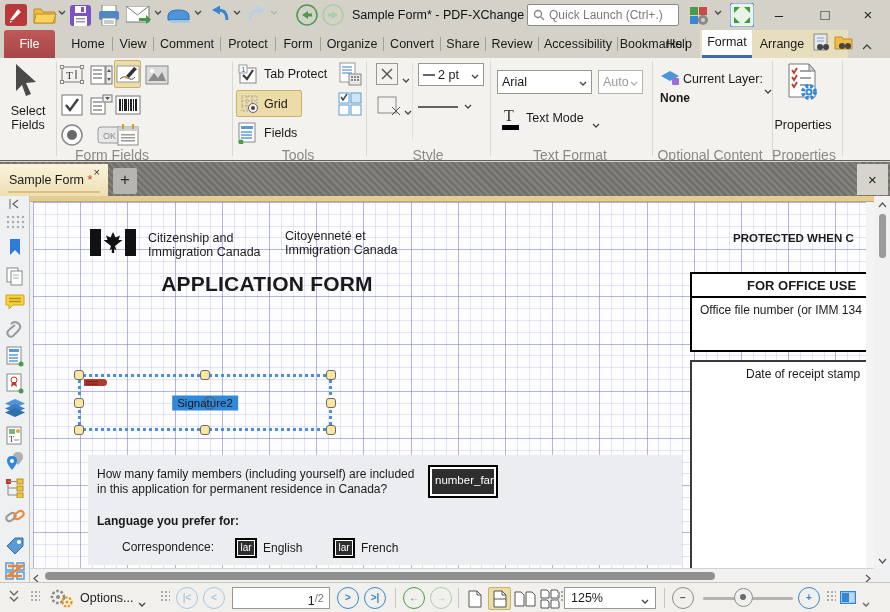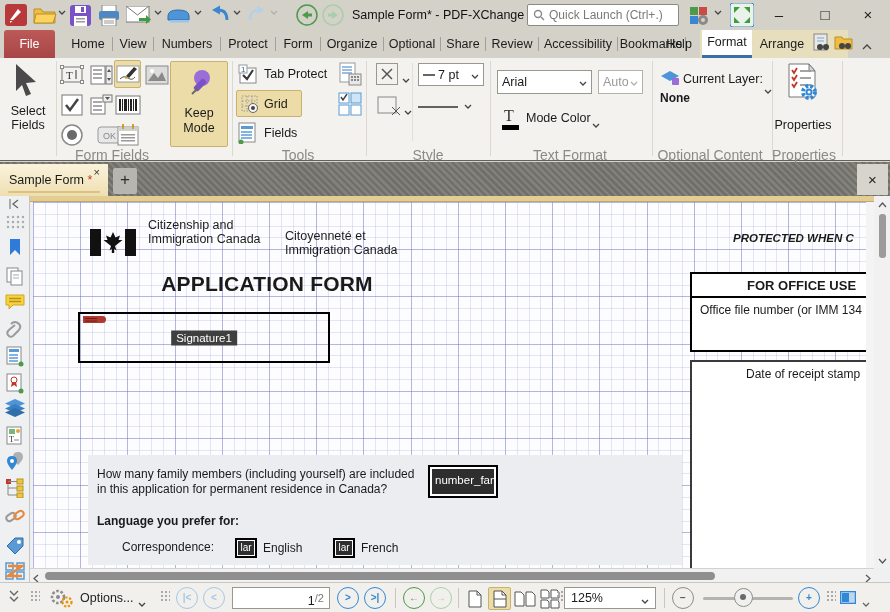--- a/index.html
+++ b/index.html
@@ -64,21 +64,21 @@
 #vscroll { position:absolute; left:874px; top:0; width:16px; height:372px; background:#f1f1f1; }
 #vscroll .thumb { position:absolute; left:5px; top:18px; width:7px; height:44px; background:#9b9b9b; border-radius:3px; }
 #hscroll { position:absolute; left:30px; top:372px; width:844px; height:14px; background:#f1f1f1; border-top:1px solid #d2d2d2; }
 #hscroll .thumb { position:absolute; left:15px; top:3px; width:670px; height:8px; background:#8f8f8f; border-radius:4px; }
 .scrollchev { color:#555; font-size:10px; line-height:14px; }
 
 
 .pg { position:absolute; }
 #flag { left:57px; top:27px; width:46px; height:27px; }
 .cictext { font-size:12.5px; line-height:13.5px; color:#1c1c1c; }
-#protected { left:700px; top:30px; font-weight:bold; font-size:11.5px; white-space:nowrap;font-style:italic; }
+#protected { left:700px; top:30px; font-weight:bold; font-size:11.5px; white-space:nowrap; }
 #apptitle { left:117px; top:70px; width:234px; text-align:center; font-weight:bold; font-size:21px; letter-spacing:0.2px; white-space:nowrap; }
 #sig1 { left:45px; top:110px; width:252px; height:51px; border:2px solid #000; }
 .fieldlabel { position:absolute; left:50%; top:50%; transform:translate(-50%,-50%); background:#3f3f3f; color:#fff; font-size:11.5px; padding:1.5px 5px; white-space:nowrap; }
 .redflag { position:absolute; left:3px; top:2px; width:23px; height:7px; background:#b03a30; border-radius:0 3.5px 3.5px 0; }
 .redflag:after { content:""; position:absolute; left:2px; top:1.7px; width:12px; height:1.2px; background:#701d18; box-shadow:0 2.6px 0 #701d18; }
 #sig2 { left:45px; top:172px; width:254px; height:57px; border:3px dotted #4a90d8; }
 #sig2 .fieldlabel { background:#318ad9; color:#15151a; }
 .handle { position:absolute; width:10px; height:10px; background:#fbe7a0; border:1.5px solid #6a6a6a; border-radius:3px; }
 #rot-circle { position:absolute; left:50%; top:50%; width:13px; height:13px; border:1.5px solid #555; border-radius:50%; transform:translate(-16%,-50%); }
 #officebox { left:657px; top:70px; width:240px; height:80px; border:2px solid #000; background:#fff; }
@@ -235,29 +235,29 @@
     <div class="winbtn" style="left:849px">×</div>
   </div>
 
   <div id="tabrow">
     <div id="ctx-bg"></div>
     <div id="file-tab" class="rtab">File</div>
     <div class="rtab" style="left:66px;width:44px">Home</div>
     <div class="tabsep" style="left:112px"></div>
     <div class="rtab" style="left:114px;width:38px">View</div>
     <div class="tabsep" style="left:153px"></div>
-    <div class="rtab" style="left:155px;width:64px">Numbers</div>
+    <div class="rtab" style="left:155px;width:64px">Comment</div>
     <div class="tabsep" style="left:220px"></div>
     <div class="rtab" style="left:222px;width:52px">Protect</div>
     <div class="tabsep" style="left:275px"></div>
     <div class="rtab" style="left:277px;width:42px">Form</div>
     <div class="tabsep" style="left:320px"></div>
     <div class="rtab" style="left:322px;width:60px">Organize</div>
     <div class="tabsep" style="left:383px"></div>
-    <div class="rtab" style="left:385px;width:54px">Optional</div>
+    <div class="rtab" style="left:385px;width:54px">Convert</div>
     <div class="tabsep" style="left:440px"></div>
     <div class="rtab" style="left:442px;width:42px">Share</div>
     <div class="tabsep" style="left:485px"></div>
     <div class="rtab" style="left:487px;width:50px">Review</div>
     <div class="tabsep" style="left:538px"></div>
     <div class="rtab" style="left:540px;width:76px">Accessibility</div>
     <div class="tabsep" style="left:617px"></div>
     <div class="rtab" style="left:619px;width:64px">Bookmarks</div>
     <div class="tabsep" style="left:685px"></div>
 
@@ -384,28 +384,20 @@
           <rect x="16" y="1" width="2" height="5" fill="#c9a227"></rect>
           <g fill="#999">
             <rect x="5" y="11" width="14" height="1.5"></rect>
             <rect x="5" y="14" width="14" height="1.5"></rect>
             <rect x="5" y="17" width="14" height="1.5"></rect>
           </g>
         </svg>
     </div>
     <div class="grouplabel" style="left:52px">Form Fields</div>
 
-    <div id="keep-mode">
-      <svg width="30" height="34">
-          <circle cx="18" cy="10" r="8" fill="#9a6dd7"></circle>
-          <rect x="9" y="14" width="14" height="6" rx="2" fill="#7a52c7" transform="rotate(-45 16 17)"></rect>
-          <line x1="8" y1="26" x2="14" y2="20" stroke="#6a6a6a" stroke-width="2"></line>
-        </svg>
-      <div><span>Keep</span><br><span>Mode</span></div>
-    </div>
     <div class="gsep" style="left:232px"></div>
 
     <div class="toolrow" style="left:238px;top:6px">
       <svg width="20" height="20">
           <rect x="2" y="4" width="16" height="15" fill="#fff" stroke="#888"></rect>
           <polyline points="5,11 9,15 15,6" fill="none" stroke="#3a3a3a" stroke-width="2.2"></polyline>
           <rect x="1" y="1" width="8" height="8" fill="#fff" stroke="#999"></rect>
           <text x="3" y="8" font-size="8" fill="#2f6ea8">1</text>
         </svg>
       <span>Tab Protect</span>
@@ -481,21 +473,21 @@
         </svg>
     </div>
     <span class="tbbtn chev" style="left:404px;top:45px"><svg width="8" height="5">
           <polyline points="1,1 4,4 7,1" fill="none" stroke="#444" stroke-width="1.3"></polyline>
         </svg></span>
     <div class="gsep" style="left:412px;top:5px;height:78px;background:#e3e0da"></div>
     <div class="combo" style="left:418px;top:5px;width:66px;height:23px">
       <svg width="12" height="4" style="margin-right:3px">
           <line x1="0" y1="2" x2="12" y2="2" stroke="#333" stroke-width="1.5"></line>
         </svg>
-      <span>7 pt</span>
+      <span>2 pt</span>
       <span class="cchev"><svg width="8" height="5">
             <polyline points="1,1 4,4 7,1" fill="none" stroke="#444" stroke-width="1.3"></polyline>
           </svg></span>
     </div>
     <div class="abs" style="left:418px;top:37px;width:66px;height:23px;display:flex;align-items:center">
       <svg width="40" height="4" style="margin-right:6px">
           <line x1="0" y1="2" x2="40" y2="2" stroke="#333" stroke-width="1.5"></line>
         </svg>
       <svg width="8" height="5">
           <polyline points="1,1 4,4 7,1" fill="none" stroke="#444" stroke-width="1.3"></polyline>
@@ -515,21 +507,21 @@
       <span class="cchev"><svg width="8" height="5">
             <polyline points="1,1 4,4 7,1" fill="none" stroke="#b0b0b0" stroke-width="1.3"></polyline>
           </svg></span>
     </div>
     <div class="abs" style="left:500px;top:48px">
       <svg width="20" height="26">
           <text x="4" y="15" font-size="16" font-family="'Liberation Serif',serif" fill="#333">T</text>
           <rect x="2" y="19" width="17" height="5" fill="#000"></rect>
         </svg>
     </div>
-    <div class="abs" style="left:526px;top:53px;font-size:12.5px">Mode Color</div>
+    <div class="abs" style="left:526px;top:53px;font-size:12.5px">Text Mode</div>
     <span class="tbbtn chev" style="left:592px;top:58px"><svg width="8" height="5">
           <polyline points="1,1 4,4 7,1" fill="none" stroke="#444" stroke-width="1.3"></polyline>
         </svg></span>
     <div class="grouplabel" style="left:510px">Text Format</div>
     <div class="gsep" style="left:652px"></div>
 
     <div class="abs" style="left:660px;top:12px">
       <svg width="20" height="16">
           <path d="M10 1 L19 6 L10 11 L1 6 Z" fill="#4d94d8"></path>
           <rect x="12" y="8" width="7" height="7" rx="1" fill="#9a6dd7"></rect>
@@ -674,34 +666,43 @@
 
     <div id="page">
       <div class="pg" id="flag">
         <svg width="46" height="27">
             <rect x="0" y="0" width="11" height="27" fill="#111"></rect>
             <rect x="35" y="0" width="11" height="27" fill="#111"></rect>
             <path d="M23 3 L25.5 8.5 L30 6.5 L28.5 11 L32.5 11 L25 17 L26.5 21.5 L23 19 L19.5 21.5 L21 17 L13.5 11 L17.5 11 L16 6.5 L20.5 8.5 Z" fill="#111"></path>
             <rect x="21.8" y="17" width="2.4" height="7" fill="#111"></rect>
           </svg>
       </div>
-      <div class="pg cictext" style="left:115px;top:17px">
+      <div class="pg cictext" style="left:115px;top:30px">
         <span>Citizenship and</span><br><span>Immigration Canada</span>
       </div>
       <div class="pg cictext" style="left:252px;top:28px">
         <span>Citoyenneté et</span><br><span>Immigration Canada</span>
       </div>
       <div class="pg" id="protected">PROTECTED WHEN C</div>
       <div class="pg" id="apptitle">APPLICATION FORM</div>
 
-      <div class="pg" id="sig1">
+
+      <div class="pg" id="sig2">
         <div class="redflag"></div>
-        <div class="fieldlabel">Signature1</div>
+        <div class="fieldlabel">Signature2</div>
+        <div id="rot-circle"></div>
+        <div class="handle" style="left:-7px;top:-7px"></div>
+        <div class="handle" style="left:50%;top:-7px;margin-left:-5px"></div>
+        <div class="handle" style="right:-7px;top:-7px"></div>
+        <div class="handle" style="left:-7px;top:50%;margin-top:-5px"></div>
+        <div class="handle" style="right:-7px;top:50%;margin-top:-5px"></div>
+        <div class="handle" style="left:-7px;bottom:-7px"></div>
+        <div class="handle" style="left:50%;bottom:-7px;margin-left:-5px"></div>
+        <div class="handle" style="right:-7px;bottom:-7px"></div>
       </div>
-
 
       <div class="pg" id="officebox">
         <div class="hdr">FOR OFFICE USE</div>
         <div class="txt">Office file number (or IMM 134</div>
       </div>
       <div class="pg" id="datebox">
         <div class="txt">Date of receipt stamp</div>
       </div>
 
       <div class="pg" id="graypanel"></div>

